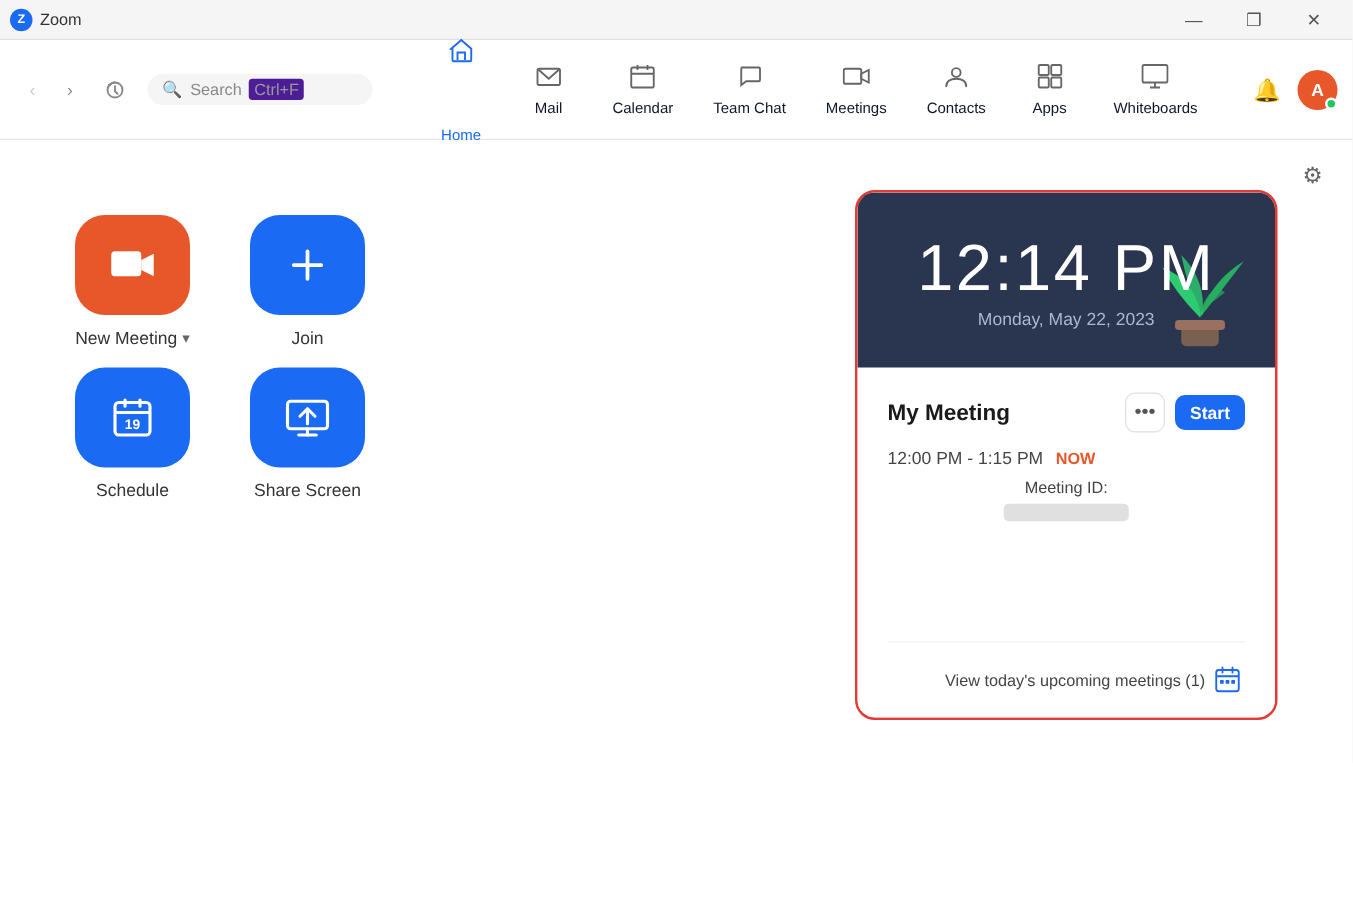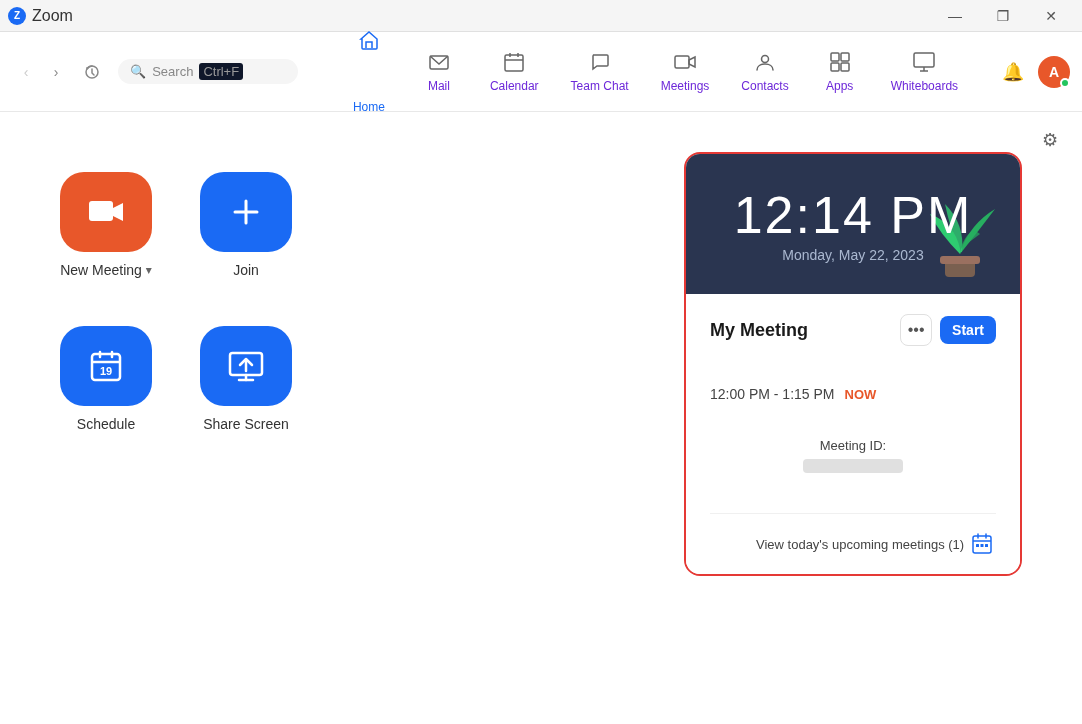--- a/index.html
+++ b/index.html
@@ -35,21 +35,21 @@
       display: flex;
       align-items: center;
       justify-content: center;
     }
     .zoom-logo-circle span {
       color: white;
       font-size: 10px;
       font-weight: bold;
     }
     .title-bar-title {
-      font-size: 16px;
+      font-size: 13px;
       color: #333;
     }
     .title-bar-controls {
       margin-left: auto;
       display: flex;
       gap: 2px;
     }
     .title-btn {
       width: 46px;
       height: 32px;
@@ -116,41 +116,41 @@
       padding: 4px 12px;
       gap: 6px;
       width: 180px;
       cursor: text;
       margin-right: 12px;
     }
     .search-bar span { color: #999; font-size: 13px; }
     .search-shortcut {
       font-size: 11px;
       color: #999;
-      background: #0f172a;
+      background: #4c1d95;
       padding: 1px 4px;
       border-radius: 3px;
     }
 
     .nav-tabs {
       display: flex;
       flex: 1;
       align-items: center;
       justify-content: center;
       gap: 0;
     }
     .nav-tab {
       display: flex;
       flex-direction: column;
       align-items: center;
       gap: 3px;
       padding: 8px 16px;
       cursor: pointer;
       border-radius: 8px;
-      color: #6d28d9;
+      color: #0f172a;
       font-size: 12px;
       border: none;
       background: transparent;
       min-width: 70px;
     }
     .nav-tab.active { color: #1a6af4; gap: 46px; }
     .nav-tab-icon {
       font-size: 20px;
       line-height: 1;
     }
@@ -225,21 +225,21 @@
       align-items: center;
       justify-content: center;
       color: #666;
       font-size: 18px;
     }
 
     
     .action-grid {
       display: grid;
       grid-template-columns: 1fr 1fr;
-      gap: 48px 48px;
+      gap: 16px 48px;
       margin-top: 20px;
     }
     .action-item {
       display: flex;
       flex-direction: column;
       align-items: center;
       gap: 10px;
       cursor: pointer;
     }
     .action-btn-circle {
@@ -428,21 +428,20 @@
       border: 2px solid #e53935;
       border-radius: 16px;
       overflow: hidden;
     }
     .meeting-section .clock-card {
       border-radius: 0;
     }
     .meeting-section .meeting-card {
       border: none;
       border-radius: 0;
-      gap: 28px;
     }
   </style>
 </head>
 <body>
 
 <div class="title-bar">
   <div class="title-bar-logo">
     <div class="zoom-logo-circle">
       <span>Z</span>
     </div>

